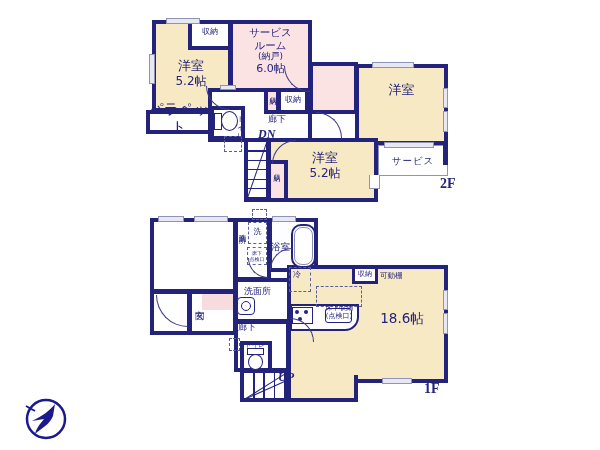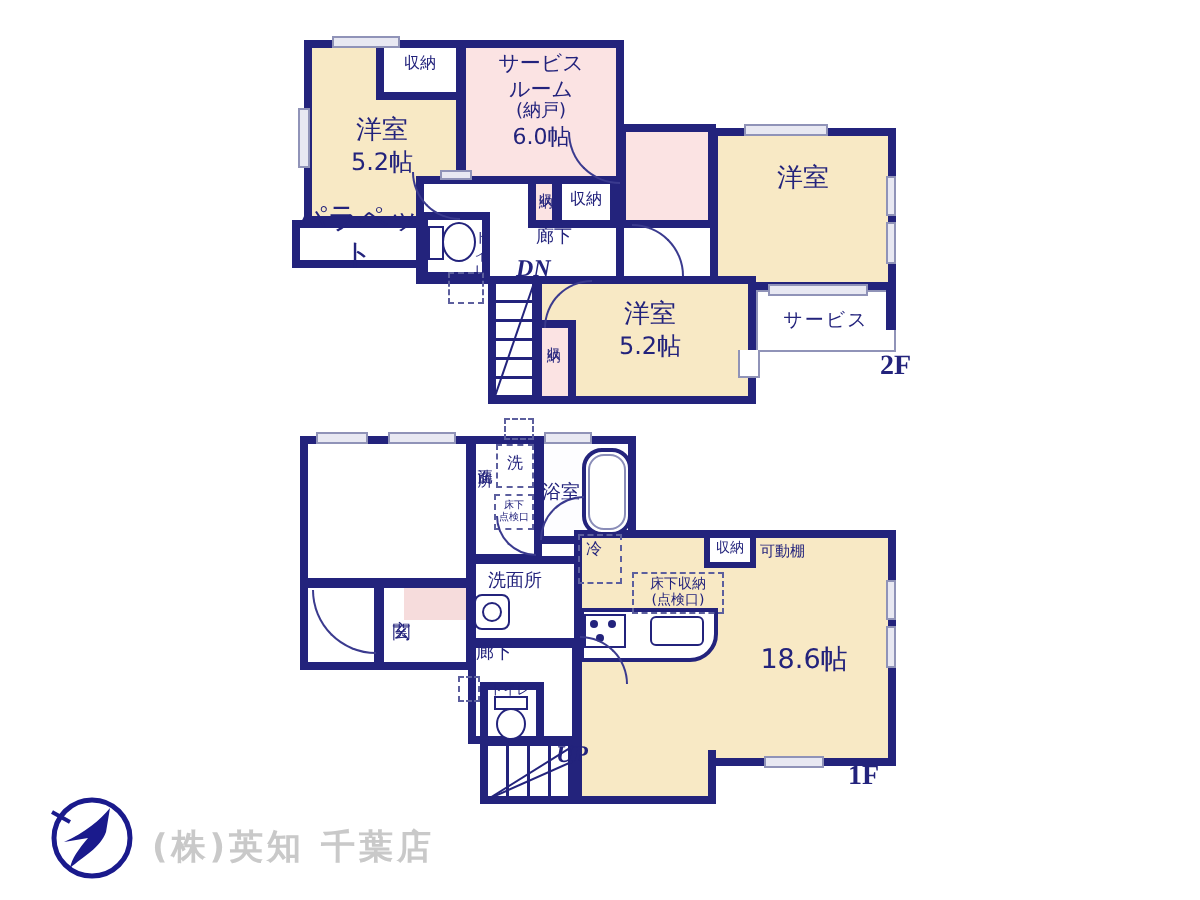--- a/index.html
+++ b/index.html
@@ -149,37 +149,36 @@
 
   <div class="lbl v" style="left:238px;top:228px;font-size:7.5px;height:42px;">洗面所</div>
   <div class="lbl ctr" style="left:248px;top:227px;width:19px;font-size:8px;">洗</div>
   <div class="lbl ctr" style="left:246px;top:250px;width:22px;">
     <span style="font-size:5px;display:block;">床下</span>
     <span style="font-size:5px;display:block;">点検口</span>
   </div>
   <div class="lbl" style="left:271px;top:241px;font-size:9.5px;">浴室</div>
   <div class="lbl" style="left:244px;top:286px;font-size:9px;">洗面所</div>
   <div class="lbl" style="left:293px;top:270px;font-size:8px;">冷</div>
-  <div class="lbl ctr" style="left:316px;top:288px;width:46px;">
+  <div class="lbl ctr" style="left:316px;top:304px;width:46px;">
     <span style="font-size:7px;display:block;">床下収納</span>
     <span style="font-size:7px;display:block;">(点検口)</span>
   </div>
   <div class="lbl ctr" style="left:352px;top:270px;width:26px;font-size:7px;">収納</div>
   <div class="lbl" style="left:380px;top:271px;font-size:7.5px;">可動棚</div>
   <div class="lbl ctr" style="left:352px;top:310px;width:100px;">
-    <span style="font-size:13.5px;display:block;margin-top:12px;">18.6帖</span>
+    <span style="font-size:13.5px;display:block;">18.6帖</span>
   </div>
   <div class="lbl v" style="left:194px;top:303px;font-size:9px;height:28px;">玄関</div>
   <div class="lbl" style="left:238px;top:322px;font-size:9px;">廊下</div>
   <div class="lbl" style="left:245px;top:342px;font-size:6.5px;">トイレ</div>
   <div class="lbl serifb ital" style="left:266px;top:370px;font-size:12px;">UP</div>
   <div class="lbl serifb" style="left:412px;top:381px;font-size:14px;">1F</div>
 
   <div style="position:absolute;left:22px;top:394px;width:48px;height:48px;">
     <svg width="48" height="48" viewBox="0 0 48 48">
       <circle cx="24" cy="25" r="19" fill="#ffffff" stroke="#1a1a8c" stroke-width="2.5"></circle>
       <path d="M33 10 C28 16 21 22 10 27 L22 25 C17 31 14 35 13 40 C20 34 28 30 31 22 Z" fill="#1a1a8c"></path>
       <line x1="4" y1="12" x2="13" y2="17" stroke="#1a1a8c" stroke-width="2"></line>
     </svg>
   </div>
-  <div class="footer-co">(株)英知 千葉店</div>
 
 </div>
 
 </body></html>

